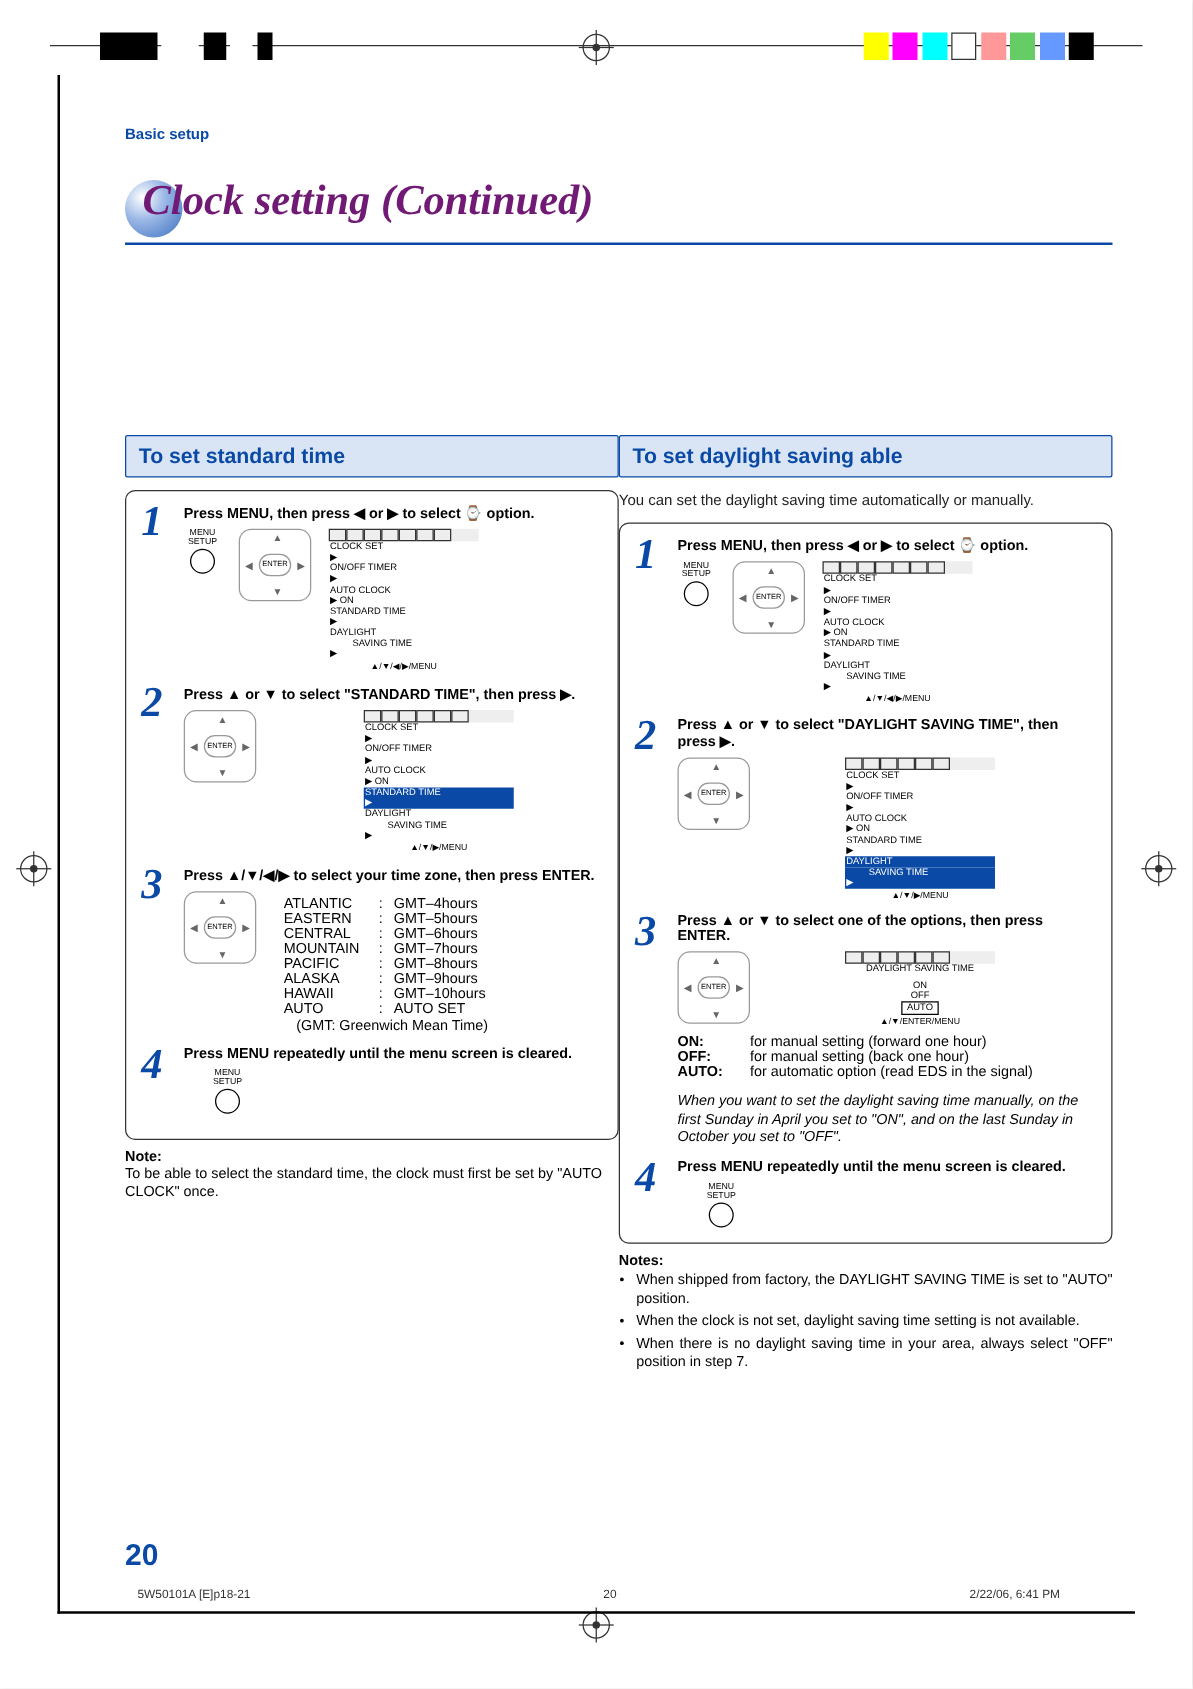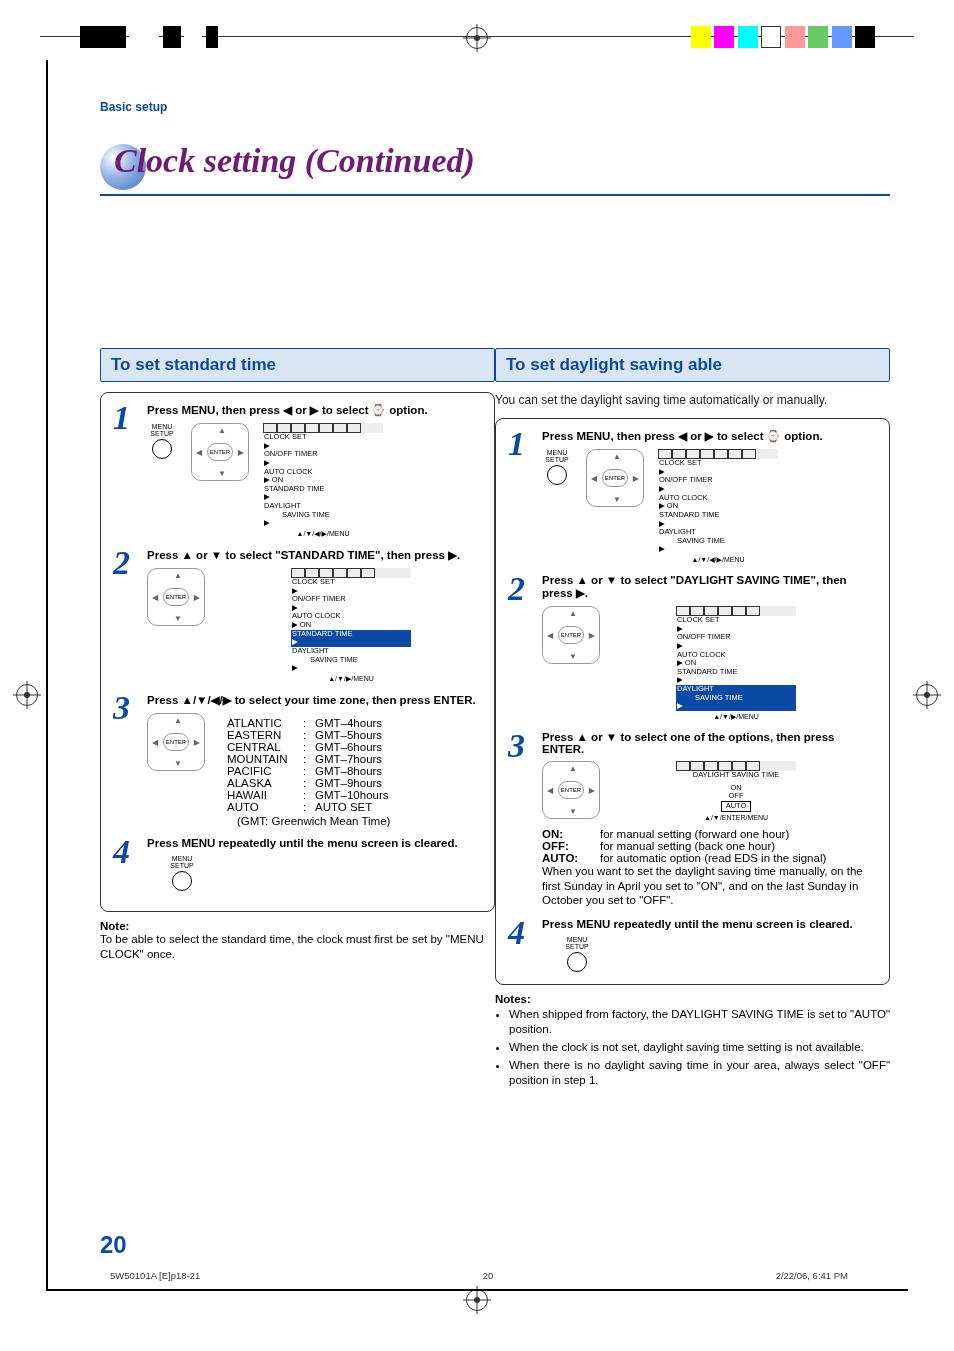--- a/index.html
+++ b/index.html
@@ -66,21 +66,21 @@
 
   .tzlist { font-size:11.5px; margin-left:70px; margin-top:4px; }
   .tzlist .row { display:flex; }
   .tzlist .k { width:76px; }
   .tzlist .c { width:12px; }
   .tzlist .foot { margin-top:2px;margin-left:10px; }
 
   .opts { font-size:11.5px; margin-top:6px; }
   .opts .row { display:flex; gap:6px; }
   .opts .k { width:52px; font-weight:bold; }
-  .opts .para { margin-top:0; line-height:1.3; }
+  .opts .para { margin-top:10px; line-height:1.3;font-style:italic; }
 
   .note-h { font-weight:bold; font-size:11.5px; margin-top:8px; }
   .note-b { font-size:11.5px; line-height:1.3; }
   ul.notes { padding-left:14px; font-size:11.5px; line-height:1.3; margin-top:2px; text-align:justify; }
   ul.notes li { margin-bottom:3px; }
 
   .pgnum { position:absolute; left:0; bottom:4px; font-size:24px; font-weight:bold; color:#0a4aa6; }
 
   .footline { position:absolute; left:62px; right:60px; bottom:8px; display:flex; justify-content:space-between; font-size:9.5px; color:#333; }
 
@@ -324,21 +324,21 @@
 SETUP</div>
                       <div class="circ"></div>
                     </div>
                 </div>
               </div>
             </div>
 
           </div>
 
           <div class="note-h">Note:</div>
-          <div class="note-b">To be able to select the standard time, the clock must first be set by "MENU CLOCK" once.</div>
+          <div class="note-b">To be able to select the standard time, the clock must first be set by "AUTO CLOCK" once.</div>
         </div>
 
         <div class="col">
           <div class="hbar">
             <span class="ht">To set daylight saving able</span>
           </div>
           <div class="intro">You can set the daylight saving time automatically or manually.</div>
 
           <div class="stepsbox">
 
@@ -513,21 +513,21 @@
                 </div>
               </div>
             </div>
 
           </div>
 
           <div class="note-h">Notes:</div>
           <ul class="notes">
             <li>When shipped from factory, the DAYLIGHT SAVING TIME is set to "AUTO" position.</li>
             <li>When the clock is not set, daylight saving time setting is not available.</li>
-            <li>When there is no daylight saving time in your area, always select "OFF" position in step 1.</li>
+            <li>When there is no daylight saving time in your area, always select "OFF" position in step 7.</li>
           </ul>
         </div>
       </div>
 
       <div class="pgnum">20</div>
     </div>
 
     <div class="footline">
       <span>5W50101A [E]p18-21</span>
       <span>20</span>

